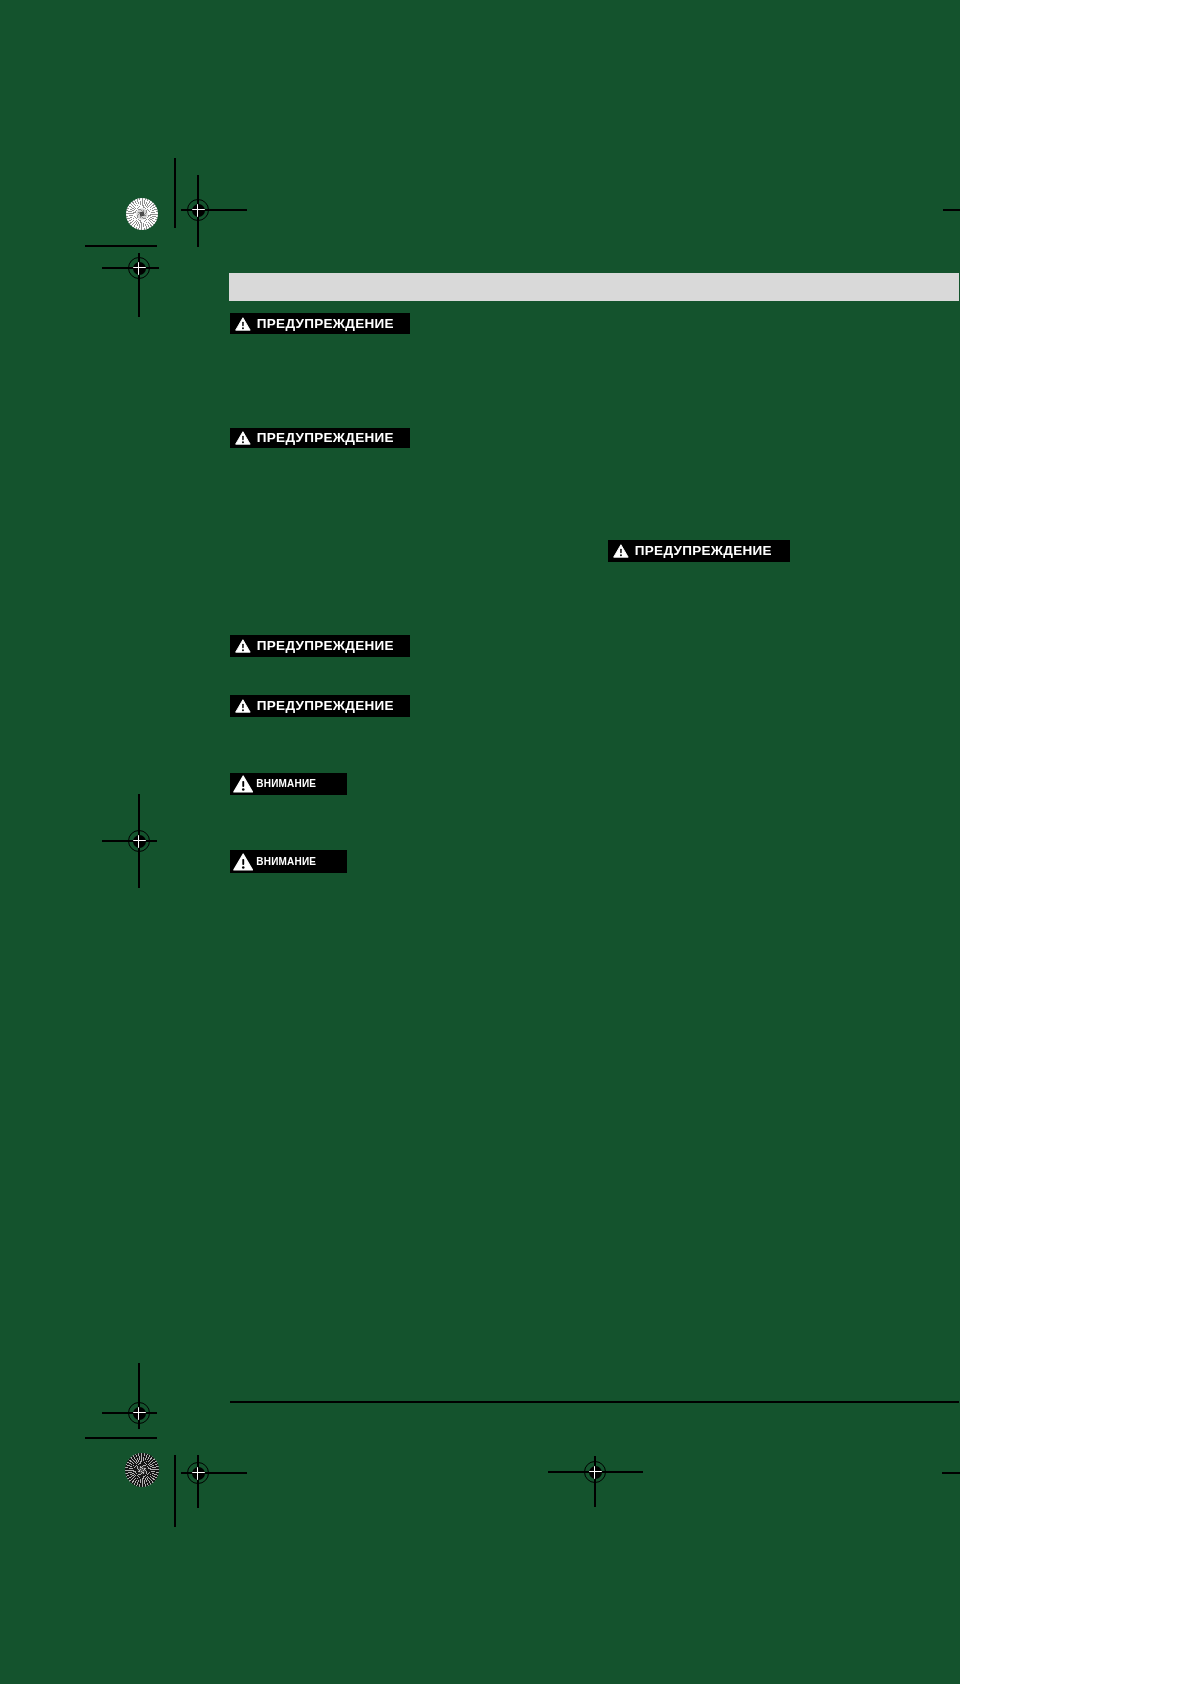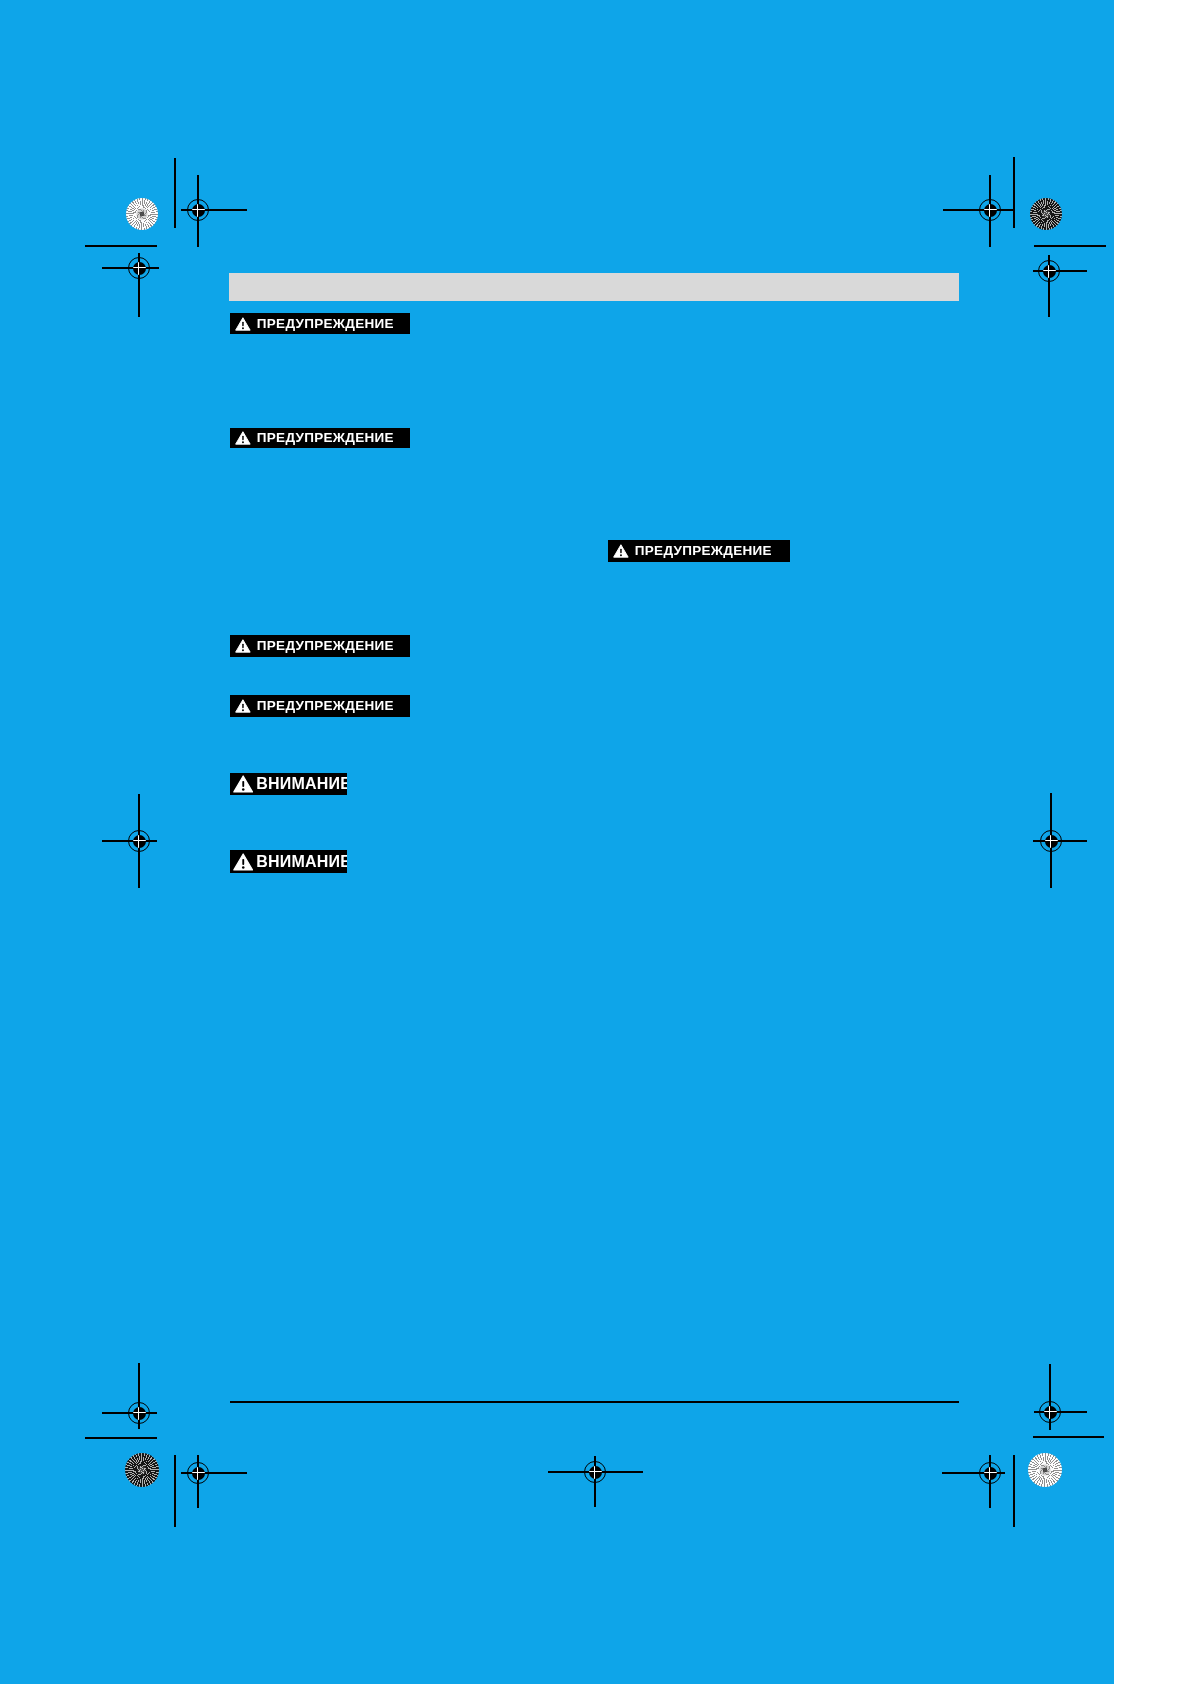--- a/index.html
+++ b/index.html
@@ -1,27 +1,27 @@
 <!DOCTYPE html>
 <html><head>
 <meta charset="utf-8">
 <style>
   *{box-sizing:border-box;margin:0;padding:0}
   html,body{width:1190px;height:1684px;background:#fff;font-family:"Liberation Sans",sans-serif}
-  #sheet{position:relative;width:1114px;height:1684px;background:#0ea5e9;overflow:hidden}
+  #sheet{position:relative;width:960px;height:1684px;background:#14532d;overflow:hidden}
 
   .gray-bar{position:absolute;left:229px;top:273px;width:730px;height:28px;background:#d9d9d9}
   .bottom-rule{position:absolute;left:230px;top:1401px;width:729px;height:2px;background:#000}
 
   
   .warn-box{position:absolute;background:#000;color:#fff;display:flex;align-items:center;
             padding-left:5px;gap:6px;overflow:hidden}
   .warn-text{font-weight:bold;font-size:13.5px;letter-spacing:.3px;white-space:nowrap;line-height:1}
   .warn-box.caution{gap:3px;padding-left:3px}
-  .warn-box.caution .warn-text{font-size:16px;letter-spacing:.2px}
+  .warn-box.caution .warn-text{font-size:10px;letter-spacing:.2px}
   .tri{display:flex;align-items:center}
   .tri svg{height:14px;width:auto;display:block}
   .warn-box.caution .tri svg{height:18px}
 
   
   .cropline{position:absolute;background:#000}
   .rm-line{position:absolute;background:#000}
   .rm-c{position:absolute;border:1.6px solid #000;border-radius:50%;background:transparent}
   .rm-d{position:absolute;border-radius:50%;
         background:linear-gradient(#fff,#fff) center/100% 1.2px no-repeat,

